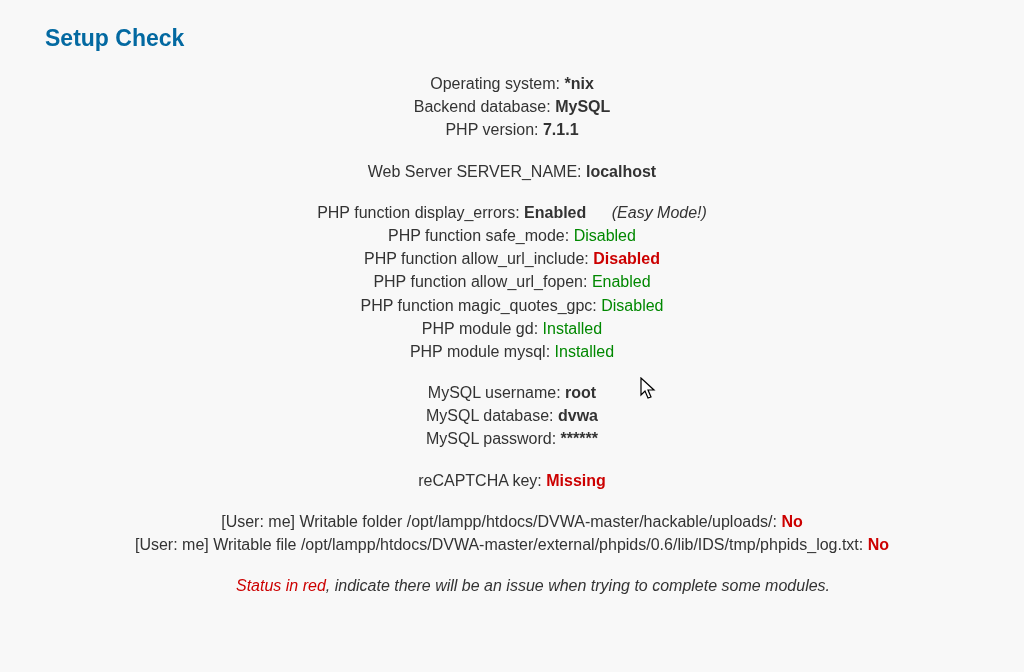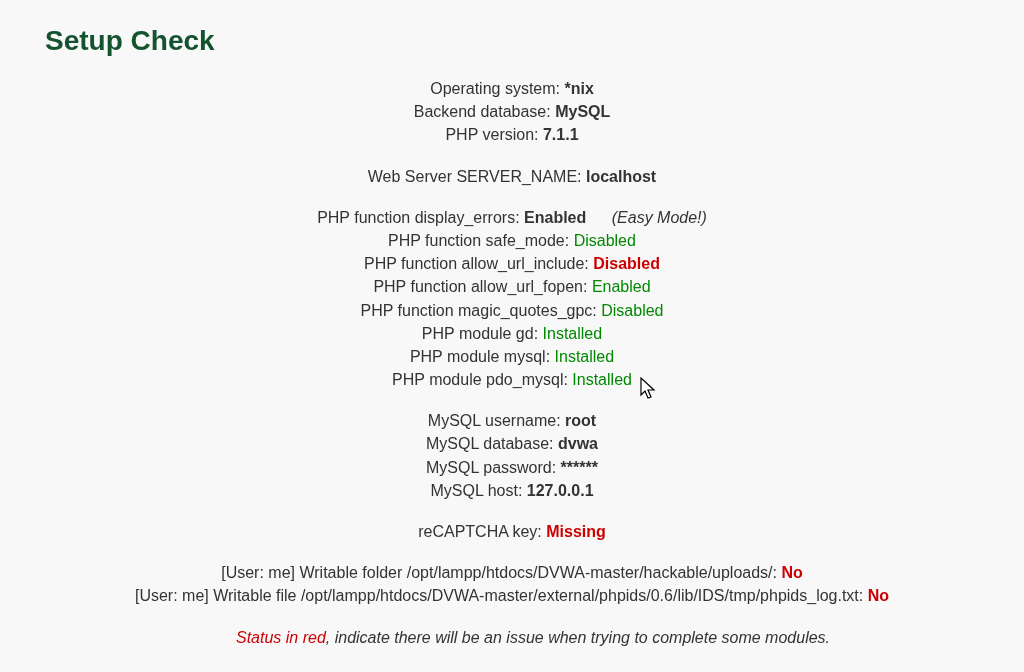--- a/index.html
+++ b/index.html
@@ -7,24 +7,24 @@
       padding: 25px 45px;
       font-family: Arial, Helvetica, sans-serif;
       font-size: 16px;
       color: #333;
       background: #f8f8f8;
       width: 1024px;
       height: 672px;
       box-sizing: border-box;
     }
     h1 {
-      font-size: 28px;
+      font-size: 23px;
       margin: 0 0 20px 0;
       font-weight: bold;
-      color: #14532d;
+      color: #0369a1;
     }
     .block {
       margin-bottom: 18px;
       line-height: 1.45;
       text-align: center;
     }
     .green { color: #008800; }
     .red { color: #cc0000; font-weight: bold; }
     .bold { font-weight: bold; }
     .italic { font-style: italic; margin-left: 21px; }
@@ -71,37 +71,31 @@
   </div>
   <div>
     <span>PHP function magic_quotes_gpc: </span><span class="green">Disabled</span>
   </div>
   <div>
     <span>PHP module gd: </span><span class="green">Installed</span>
   </div>
   <div>
     <span>PHP module mysql: </span><span class="green">Installed</span>
   </div>
-  <div>
-    <span>PHP module pdo_mysql: </span><span class="green">Installed</span>
-  </div>
 </div>
 
 <div class="block">
   <div>
     <span>MySQL username: </span><span class="bold">root</span>
   </div>
   <div>
     <span>MySQL database: </span><span class="bold">dvwa</span>
   </div>
   <div>
     <span>MySQL password: </span><span class="bold">******</span>
-  </div>
-  <div>
-    <span>MySQL host: </span><span class="bold">127.0.0.1</span>
   </div>
 </div>
 
 <div class="block">
   <span>reCAPTCHA key: </span><span class="red">Missing</span>
 </div>
 
 <div class="block">
   <div>
     <span>[User: me] Writable folder /opt/lampp/htdocs/DVWA-master/hackable/uploads/: </span><span class="red">No</span>

